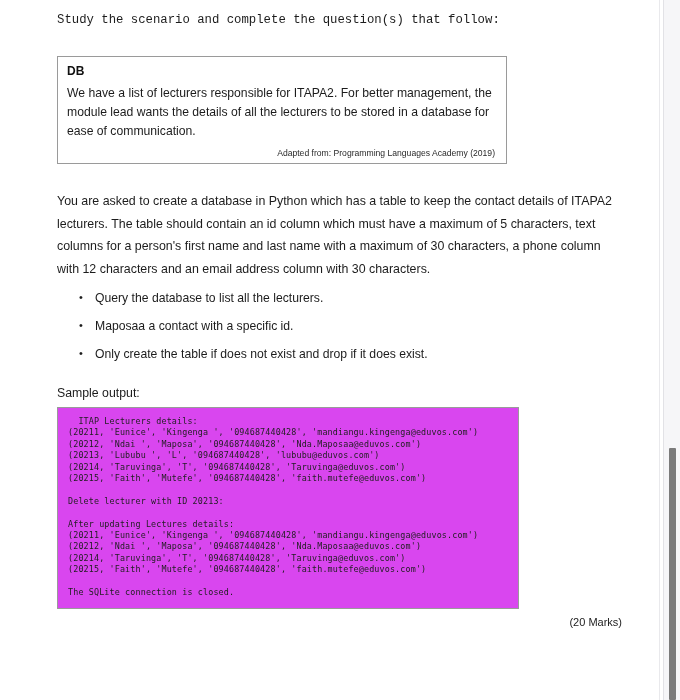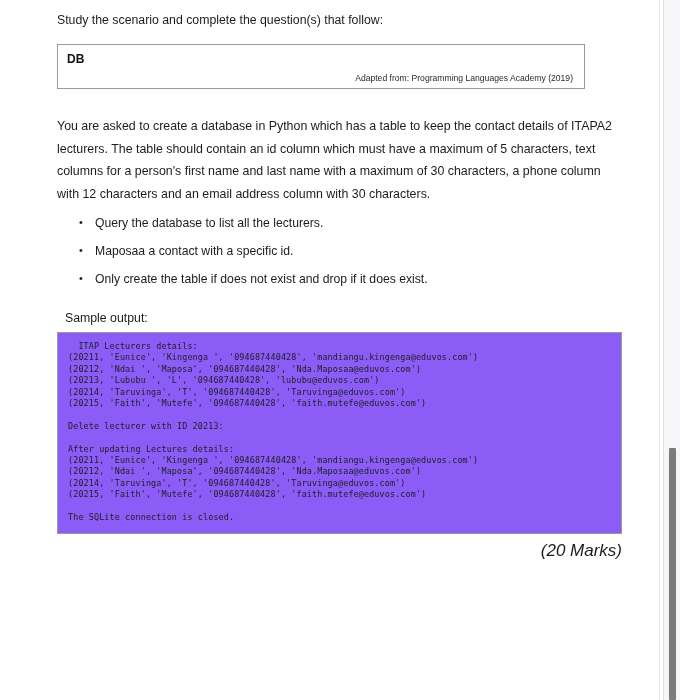--- a/index.html
+++ b/index.html
@@ -25,28 +25,29 @@
     height: 700px;
     background: #ffffff;
     box-sizing: border-box;
     padding: 12px 38px 0 57px;
   }
 
   .intro {
     font-size: 12.3px;
     line-height: 16px;
     color: #1c1c1c;
-    margin: 0 0 16px 0;
+    margin: 0 0 28px 0;
+    font-family: Liberation Mono, monospace;
   }
 
   
   .db-box {
     border: 1px solid #9a9a9a;
     box-sizing: border-box;
-    width: 528px;
+    width: 450px;
     padding: 7px 9px 4px 9px;
     margin: 0 0 26px 0;
     background: #fff;
   }
   .db-title {
     font-size: 12px;
     font-weight: bold;
     color: #111;
     margin: 0 0 6px 0;
     letter-spacing: 0.1px;
@@ -98,48 +99,47 @@
     position: absolute;
     left: 0;
     top: -1px;
     font-size: 11px;
     color: #1c1c1c;
   }
 
   .sample-label {
     font-size: 12.3px;
     color: #1c1c1c;
-    margin: 0 0 7px 8px;
+    margin: 0 0 7px 0;
   }
 
   
   .out-box {
     border: 1px solid #9a9a9a;
     box-sizing: border-box;
-    width: 565px;
-    background: #8b5cf6;
+    width: 462px;
+    background: #d946ef;
     padding: 8px 6px 9px 10px;
   }
   .out-pre {
     font-family: "DejaVu Sans Mono", "Liberation Mono", monospace;
     font-size: 8.4px;
     line-height: 11.4px;
     color: #1e1e1e;
     margin: 0;
     white-space: pre;
     letter-spacing: 0.15px;
   }
 
   .marks {
-    font-size: 17px;
+    font-size: 11px;
     color: #1c1c1c;
     text-align: right;
     width: 565px;
     margin: 7px 0 0 0;
-    font-style: italic;
   }
 
   
   .scrollbar-track {
     position: absolute;
     right: 0;
     top: 0;
     width: 17px;
     height: 700px;
     background: #f6f6f8;
@@ -166,20 +166,21 @@
 </style>
 </head>
 <body>
 
 <div class="page">
 
   <p class="intro">Study the scenario and complete the question(s) that follow:</p>
 
   <div class="db-box">
     <div class="db-title">DB</div>
+    <p class="db-body">We have a list of lecturers responsible for ITAPA2. For better management, the module lead wants the details of all the lecturers to be stored in a database for ease of communication.</p>
     <div class="db-credit">Adapted from: Programming Languages Academy (2019)</div>
   </div>
 
   <p class="q-body">You are asked to create a database in Python which has a table to keep the contact details of ITAPA2 lecturers. The table should contain an id column which must have a maximum of 5 characters, text columns for a person's first name and last name with a maximum of 30 characters, a phone column with 12 characters and an email address column with 30 characters.</p>
 
   <ul class="req-list">
     <li>Query the database to list all the lecturers.</li>
     <li> Maposaa a contact with a specific id.</li>
     <li>Only create the table if does not exist and drop if it does exist.</li>
   </ul>

